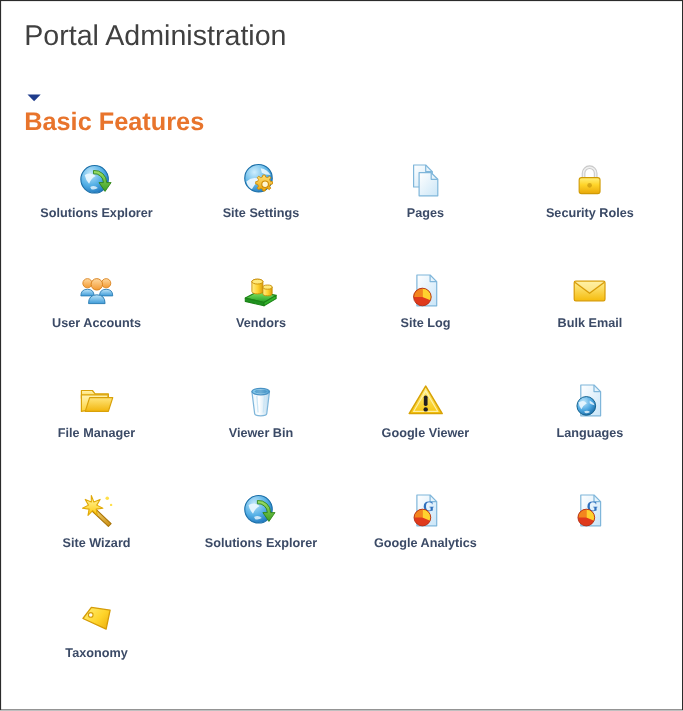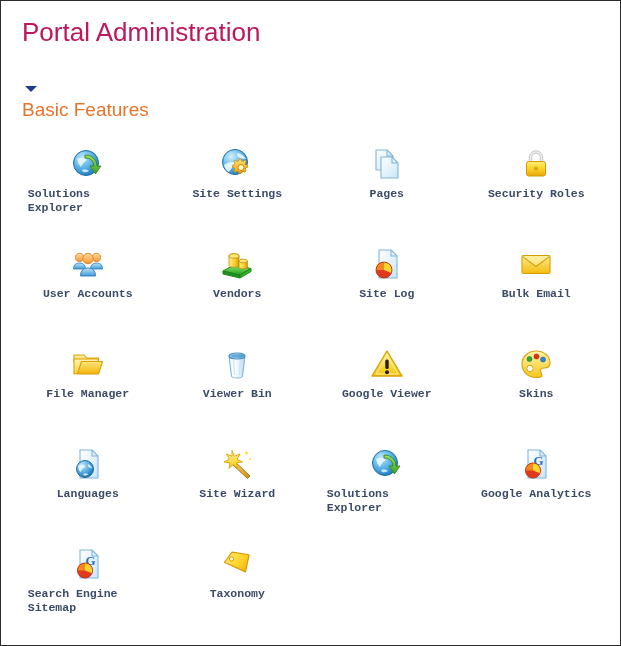--- a/index.html
+++ b/index.html
@@ -20,21 +20,21 @@
     border: 1px solid #2b2b2b;
     overflow: hidden;
   }
   #page-title {
     position: absolute;
     left: 21px;
     top: 16px;
     font-size: 26px;
     font-weight: 400;
     letter-spacing: 0px;
-    color: #be185d;
+    color: #404040;
     white-space: nowrap;
     text-align: center;
   }
   #section {
     position: absolute;
     left: 21px;
     top: 84px;
     width: 580px;
   }
   .section-toggle {
@@ -48,22 +48,22 @@
     position: absolute;
     left: 0;
     top: 1px;
     width: 0;
     height: 0;
     border-left: 6px solid transparent;
     border-right: 6px solid transparent;
     border-top: 6px solid #1F3C8C;
   }
   .section-title {
-    font-size: 19px;
-    font-weight: 400;
+    font-size: 23px;
+    font-weight: 700;
     color: #E8742C;
     margin-top: 5px;
     line-height: 20px;
     white-space: nowrap;
   }
   #grid {
     position: absolute;
     left: 12px;
     top: 138px;
     width: 598px;
@@ -84,24 +84,23 @@
   .tile-icon {
     width: 34px;
     height: 34px;
     display: block;
   }
   .tile-label {
     margin-top: 6px;
     font-size: 11.5px;
     font-weight: bold;
     color: #3B4A66;
-    text-align: left;
+    text-align: right;
     line-height: 14px;
     max-width: 120px;
-    font-family: Liberation Mono, monospace;
   }
 </style>
 </head>
 <body>
 
 <div id="page">
 
   <div id="page-title">Portal Administration</div>
 
   <div id="section">
@@ -320,36 +319,20 @@
     <path d="M17 4 L32 29 H2 Z" fill="url(#wt1_10)" stroke="#D8A206" stroke-width="1.4" stroke-linejoin="round"></path>
     <path d="M17 8.5 L28 27 H6 Z" fill="none" stroke="#FFF8C8" stroke-width="1" opacity=".8"></path>
     <rect x="15.3" y="12.5" width="3.4" height="9.5" rx="1.6" fill="#231F20"></rect>
     <circle cx="17" cy="25.2" r="2" fill="#231F20"></circle>
   </svg></span>
         <span class="tile-label">Google Viewer</span>
       </div>
       <div class="tile">
         <span class="tile-icon"><svg viewBox="0 0 34 34" xmlns="http://www.w3.org/2000/svg" width="34" height="34">
     <defs>
-      <linearGradient id="pp1_11" x1="0" y1="0" x2="0" y2="1">
-        <stop offset="0%" stop-color="#FFF4A8"></stop>
-                <stop offset="100%" stop-color="#F3C620"></stop>
-      </linearGradient>
-    </defs>
-    <path d="M17 4 C26 4 31 10 31 16 C31 20 28 21 25.5 21 C23 21 21.5 22 21.5 24 C21.5 26 23 27 23 28.5 C23 30 21 30.5 17 30.5 C9 30.5 3 24.5 3 17 C3 9.5 9 4 17 4 Z" fill="url(#pp1_11)" stroke="#D9A40C" stroke-width="1.2" stroke-linejoin="round"></path>
-    <circle cx="10.5" cy="12" r="2.5" fill="#2FA83C" stroke="#1E7A2A" stroke-width=".6"></circle>
-    <circle cx="17.5" cy="9.5" r="2.5" fill="#E12C1E" stroke="#A81C11" stroke-width=".6"></circle>
-    <circle cx="24" cy="12.5" r="2.5" fill="#2C86D8" stroke="#1B5E9E" stroke-width=".6"></circle>
-    <circle cx="11" cy="21.5" r="3.2" fill="#FFFFFF" stroke="#D9A40C" stroke-width="1"></circle>
-  </svg></span>
-        <span class="tile-label">Skins</span>
-      </div>
-      <div class="tile">
-        <span class="tile-icon"><svg viewBox="0 0 34 34" xmlns="http://www.w3.org/2000/svg" width="34" height="34">
-    <defs>
       <linearGradient id="dg1_12" x1="0" y1="0" x2="1" y2="1">
         <stop offset="0%" stop-color="#FFFFFF"></stop>
                 <stop offset="100%" stop-color="#C9E5F8"></stop>
       </linearGradient>
       <radialGradient id="dg2_12" cx="35%" cy="28%" r="80%">
         <stop offset="0%" stop-color="#BFE6FA"></stop>
                 <stop offset="55%" stop-color="#4FA9E2"></stop>
                 <stop offset="100%" stop-color="#15659F"></stop>
       </radialGradient>
     </defs>
@@ -433,21 +416,20 @@
     <path d="M9 3 h12 l6 6 v22 h-18 z" fill="url(#dpg1_17)" stroke="#7FB6DA" stroke-width="1.1" stroke-linejoin="round"></path>
     <path d="M21 3 v6 h6" fill="none" stroke="#7FB6DA" stroke-width="1.1" stroke-linejoin="round"></path>
     <text x="19.5" y="17.5" font-family="'Liberation Serif', serif" font-size="13" font-weight="bold" fill="#2E6FBD" text-anchor="middle">G</text>
     <g transform="translate(14,22)">
       <circle cx="0" cy="1.5" r="7.6" fill="#E03A1C"></circle>
       <path d="M0 1.5 L0 -6.1 A7.6 7.6 0 0 1 7 4.3 Z" fill="#FFD22E"></path>
       <path d="M0 1.5 L-7.6 1.5 A7.6 7.6 0 0 1 0 -6.1 Z" fill="#F3861E"></path>
       <circle cx="0" cy="1.5" r="7.6" fill="none" stroke="#B02A10" stroke-width=".8"></circle>
     </g>
   </svg></span>
-        <span class="tile-label">Search Engine Sitemap</span>
       </div>
       <div class="tile">
         <span class="tile-icon"><svg viewBox="0 0 34 34" xmlns="http://www.w3.org/2000/svg" width="34" height="34">
     <defs>
       <linearGradient id="pt1_18" x1="0" y1="0" x2="1" y2="1">
         <stop offset="0%" stop-color="#FFF07A"></stop>
                 <stop offset="55%" stop-color="#FFD42A"></stop>
                 <stop offset="100%" stop-color="#E8A80A"></stop>
       </linearGradient>
     </defs>

